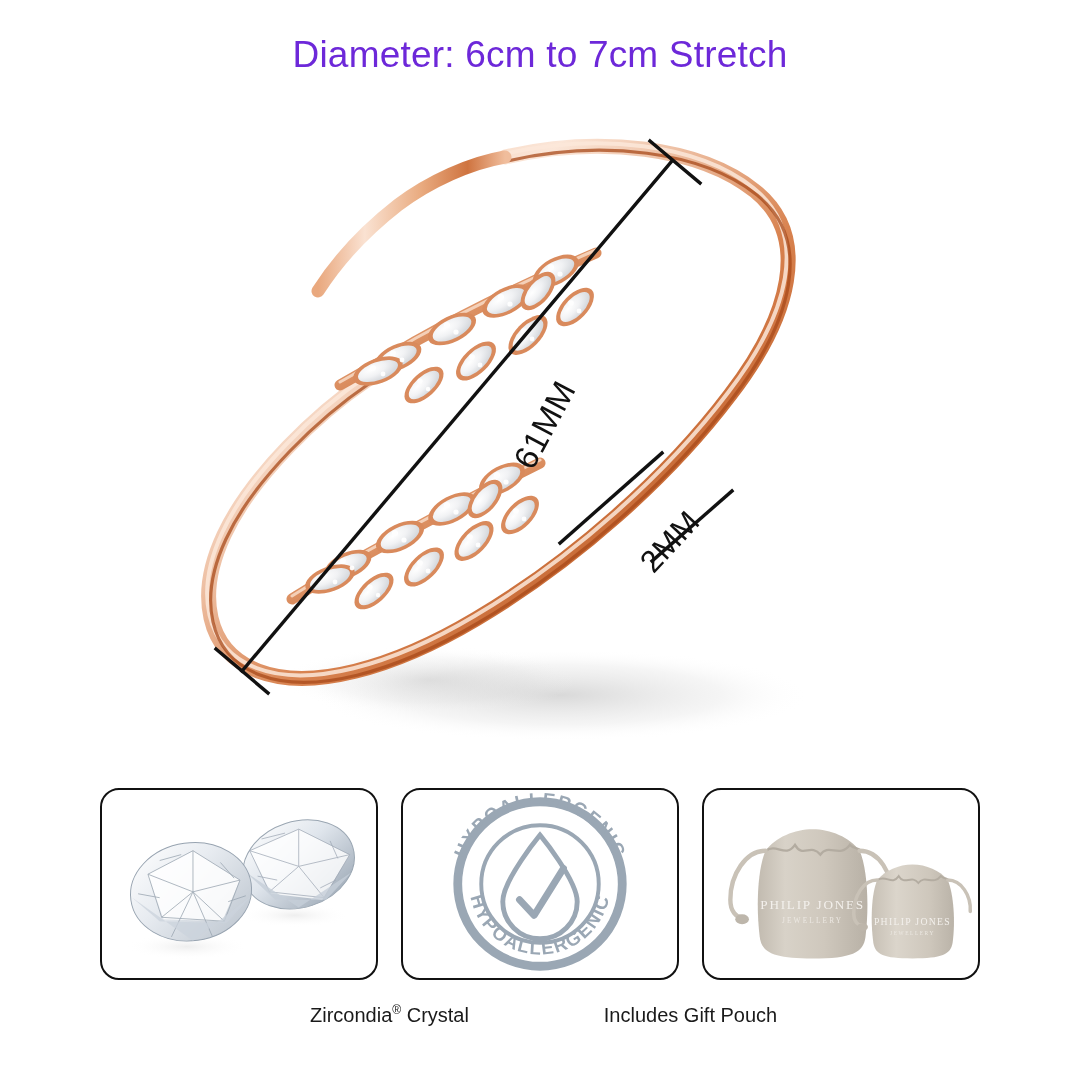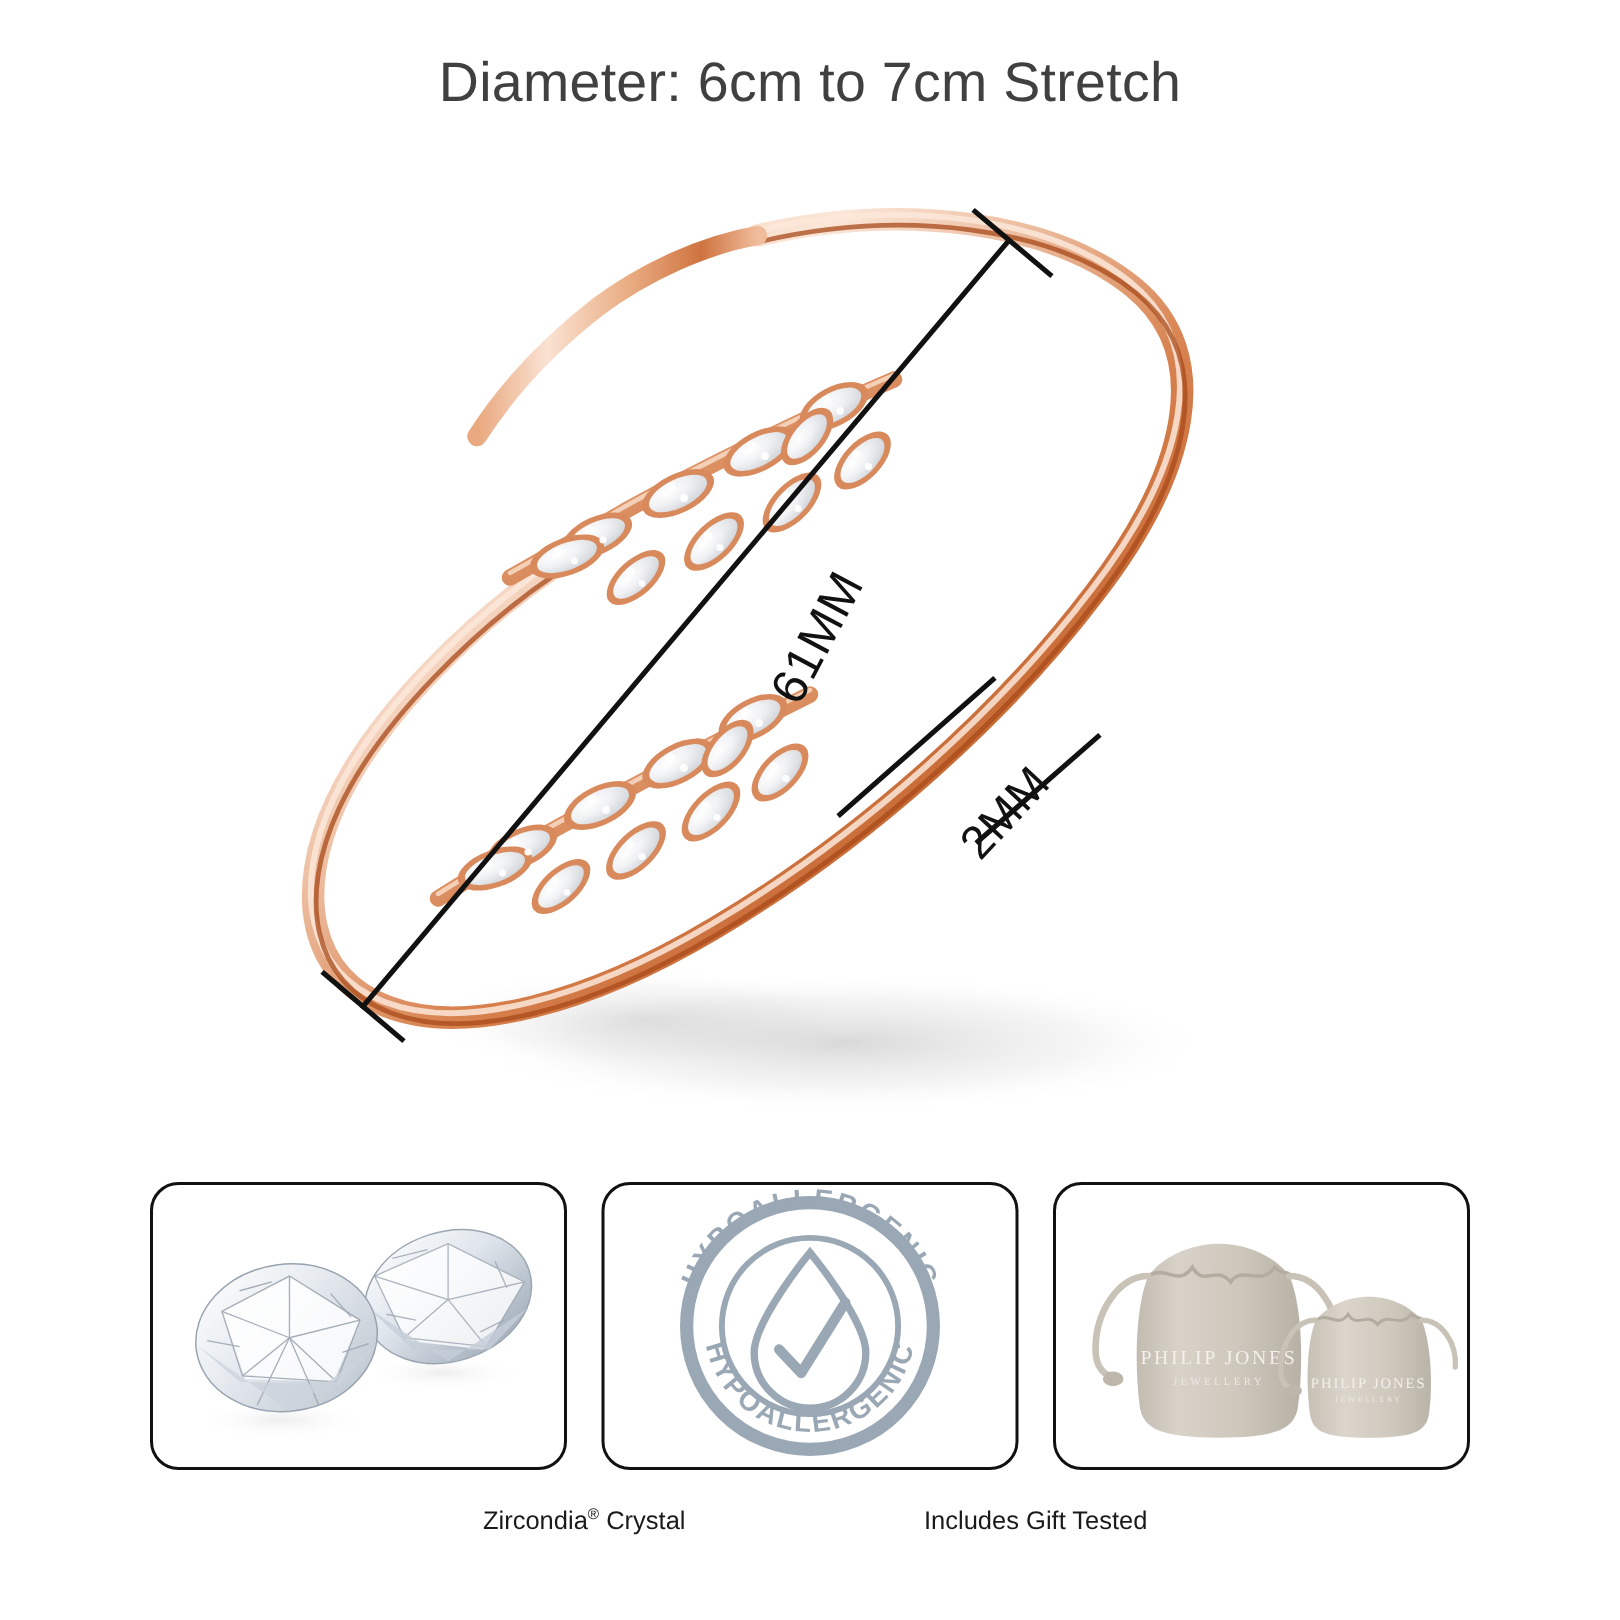--- a/index.html
+++ b/index.html
@@ -10,21 +10,21 @@
     overflow:hidden;
     position:relative;
   }
   .page{position:absolute;inset:0;}
 
   
   .title{
     position:absolute;top:34px;left:0;width:1080px;
     text-align:center;
     font-size:37px;
-    color:#404040;
+    color:#6d28d9;
     letter-spacing:0.2px;
     white-space:nowrap;
   }
 
   
   .hero{position:absolute;left:0;top:95px;width:1080px;height:680px;}
   .hero svg{display:block;}
 
   
   .dim-label{
@@ -63,21 +63,21 @@
   .panel svg{display:block;width:100%;height:100%;}
 
   .captions{
     position:absolute;left:0;top:1004px;width:1080px;height:46px;
     display:flex;justify-content:center;align-items:flex-start;
     gap:23px;
   }
   .caption{
     width:278px;
     text-align:center;
-    font-size:17px;
+    font-size:20px;
     color:#1a1a1a;
     white-space:nowrap;
     line-height:1.15;
   }
   .caption sup{font-size:0.6em;vertical-align:super;}
   .cap-wide{letter-spacing:-0.3px;}
 </style>
 </head>
 <body>
 
@@ -436,16 +436,16 @@
           <ellipse cx="161" cy="140" rx="5.5" ry="4" fill="#bdb6ab"></ellipse>
           <text x="212" y="138" text-anchor="middle" font-size="10" letter-spacing="1.3" font-family="'Liberation Serif', serif" fill="#f3f0ec">PHILIP JONES</text>
           <text x="212" y="148" text-anchor="middle" font-size="5.5" letter-spacing="1.6" font-family="'Liberation Serif', serif" fill="#ece8e2">JEWELLERY</text>
         </g>
       </svg>
     </div>
   </div>
 
   <div class="captions">
     <div class="caption"><span>Zircondia</span><sup>®</sup><span> Crystal</span></div>
-    <div class="caption">Includes Gift Tested</div>
+    <div class="caption">Includes Gift Pouch</div>
   </div>
 
 </div>
 
 </body></html>

